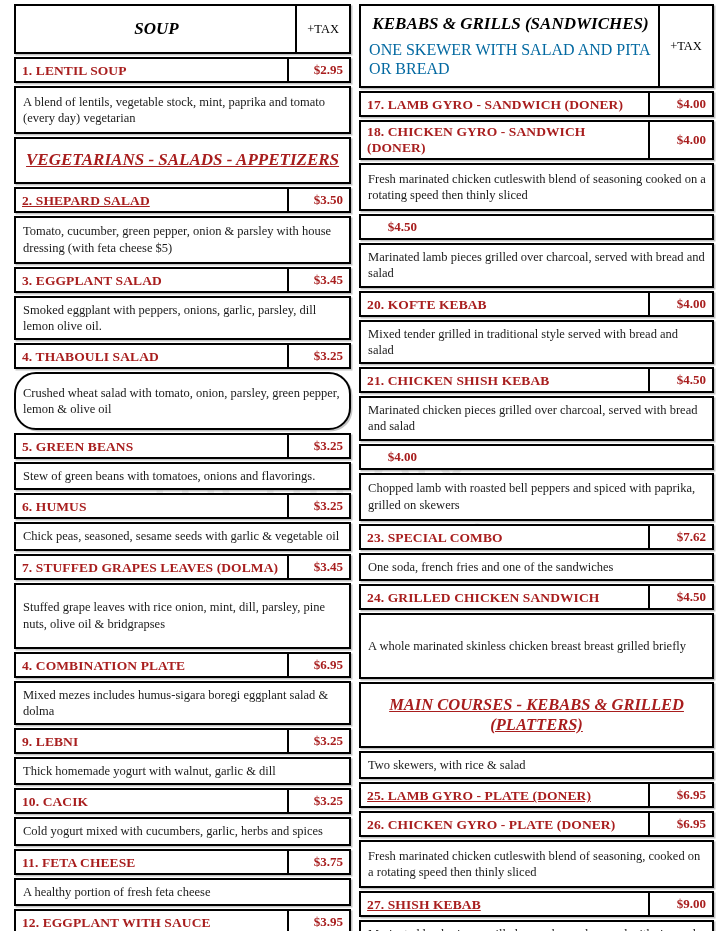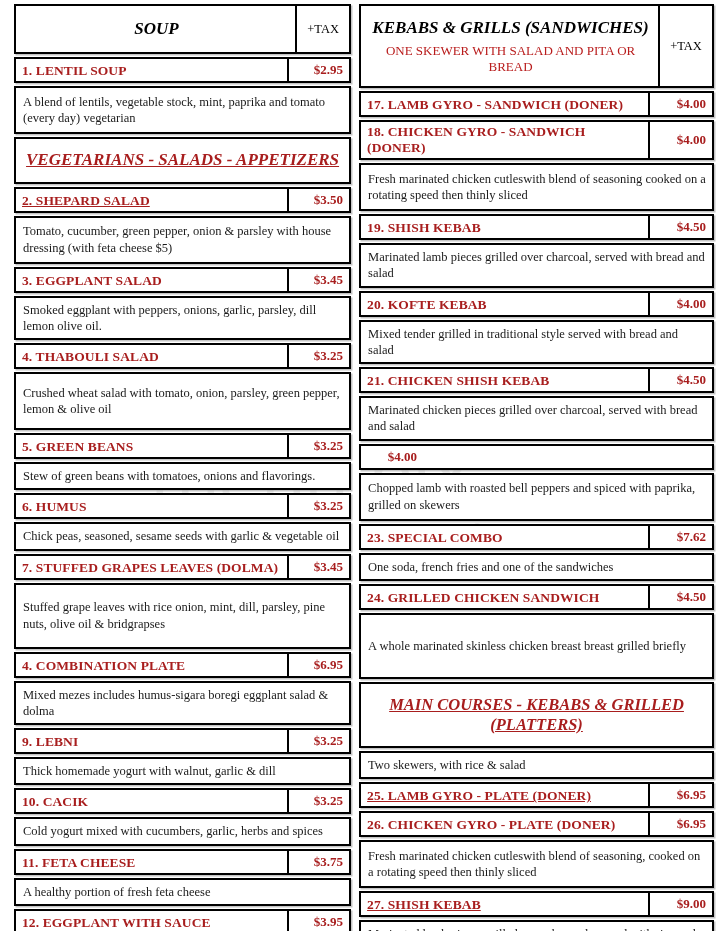--- a/index.html
+++ b/index.html
@@ -85,25 +85,25 @@
   .banner-title {
     font-weight: bold;
     font-style: italic;
     font-size: 17px;
     text-align: center;
     color: #000000;
     line-height: 1.15;
     font-family: "Liberation Serif", "DejaVu Serif", serif;
   }
   .banner-sub {
-    font-size: 13px;
-    color: #b91c1c;
+    font-size: 16px;
+    color: #0369a1;
     margin-top: 6px;
     line-height: 1.2;
-    text-align: center;
+    text-align: left;
     font-family: "Liberation Serif", "DejaVu Serif", serif;
   }
   .banner-tax {
     flex: 0 0 52px;
     display: flex;
     align-items: center;
     justify-content: center;
     font-size: 12.5px;
     color: #000000;
   }
@@ -161,21 +161,21 @@
   
   .desc {
     align-items: center;
     padding: 4px 6px 4px 7px;
     font-size: 12.5px;
     color: #1a1a1a;
     line-height: 1.3;
     min-height: 24px;
   }
   .desc-tall   { min-height: 48px; }
-  .desc-taller { min-height: 58px; }
+  .desc-taller { min-height: 58px; border-radius: 22px; }
   .desc-xtall  { min-height: 66px; }
   .desc-text { display: block; width: 100%; }
 </style>
 </head>
 <body>
 
 <div id="watermark">
   <div class="wm-text wm-a">menu</div>
   <div class="wm-text wm-b">pix</div>
   <div class="wm-scissor">✂</div>
@@ -325,23 +325,20 @@
         <div class="block item-row">
           <div class="item-name">
             <span>18. CHICKEN GYRO - SANDWICH (DONER)</span>
           </div>
           <div class="item-price">$4.00</div>
         </div>
         <div class="block desc desc-tall">
           <span class="desc-text">Fresh marinated chicken cutleswith blend of seasoning cooked on a rotating speed then thinly sliced</span>
         </div>
         <div class="block item-row">
-          <div class="item-name">
-            <span>19. SHISH KEBAB</span>
-          </div>
           <div class="item-price">$4.50</div>
         </div>
         <div class="block desc ">
           <span class="desc-text">Marinated lamb pieces grilled over charcoal, served with bread and salad</span>
         </div>
         <div class="block item-row">
           <div class="item-name">
             <span>20. KOFTE KEBAB</span>
           </div>
           <div class="item-price">$4.00</div>

